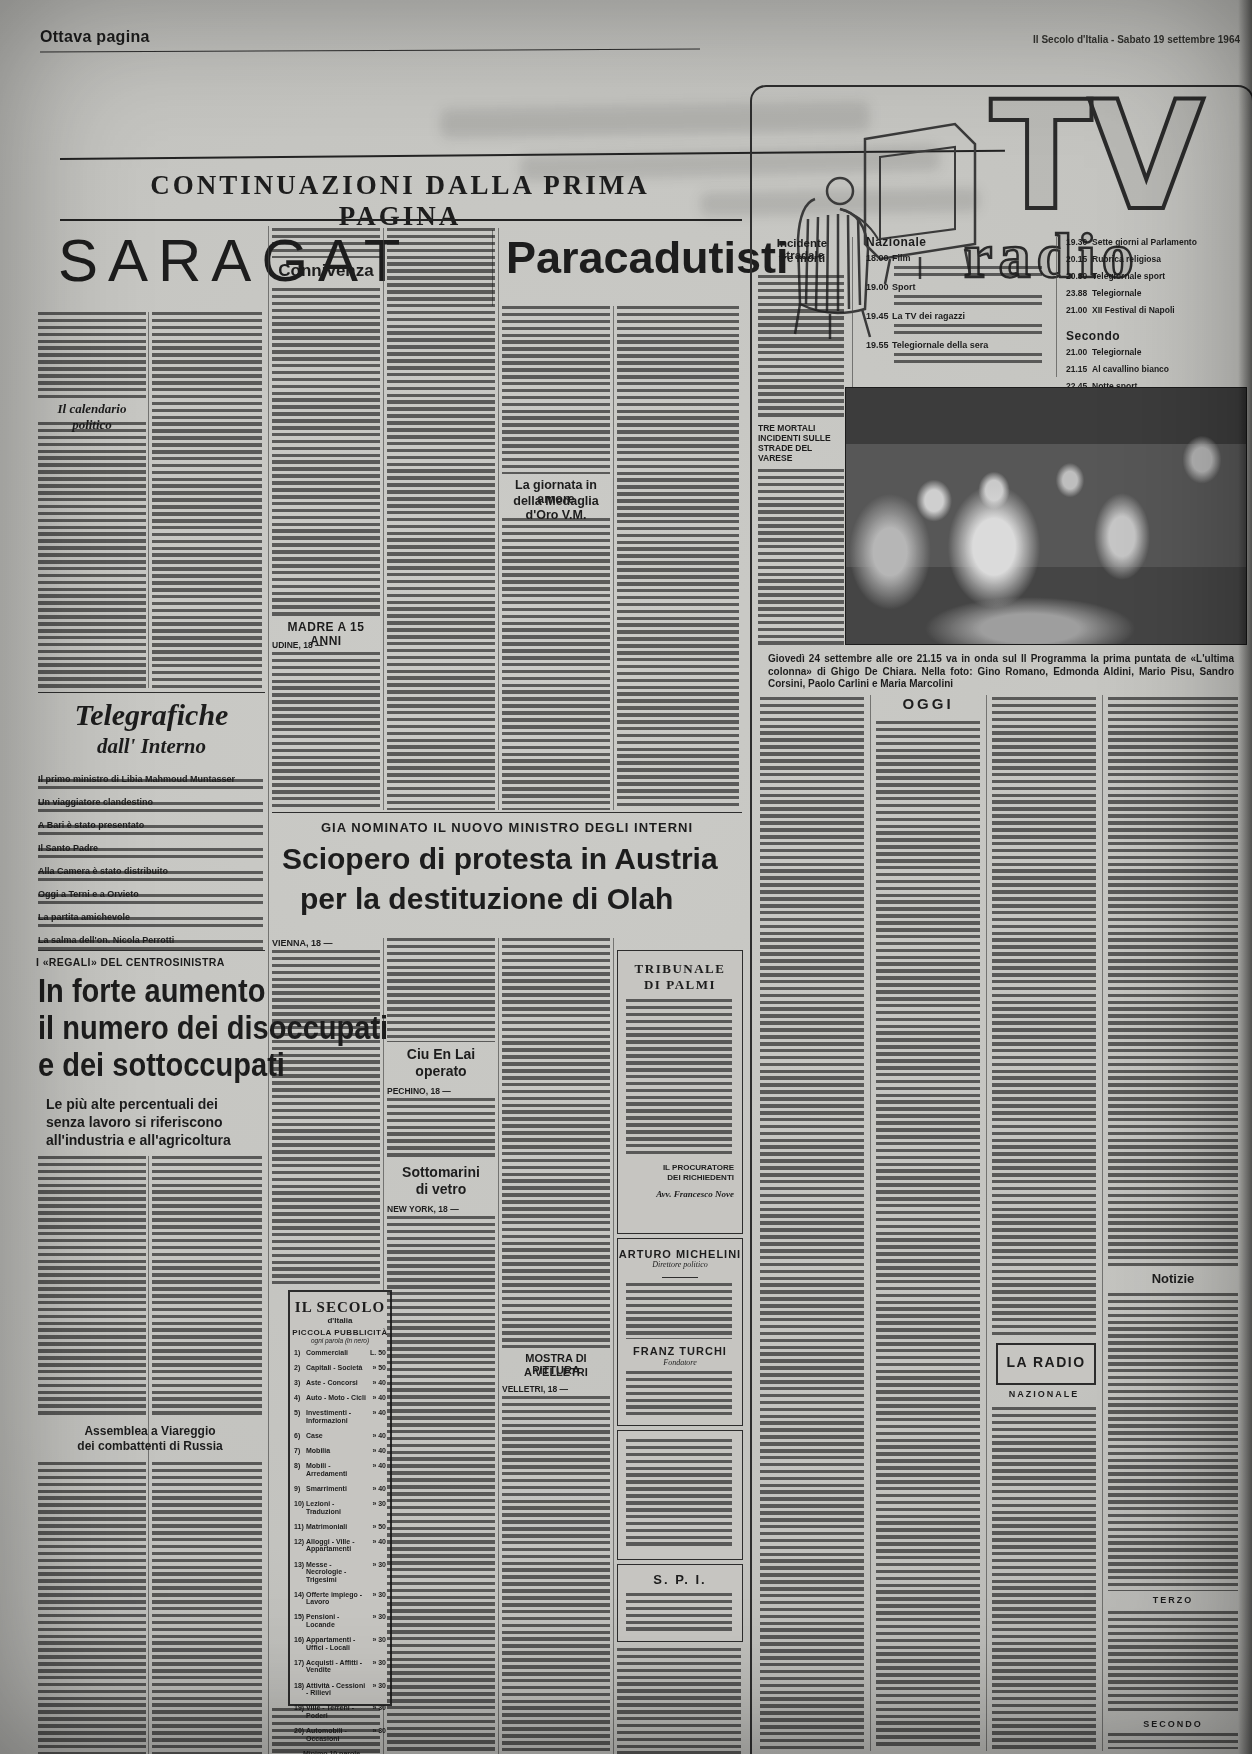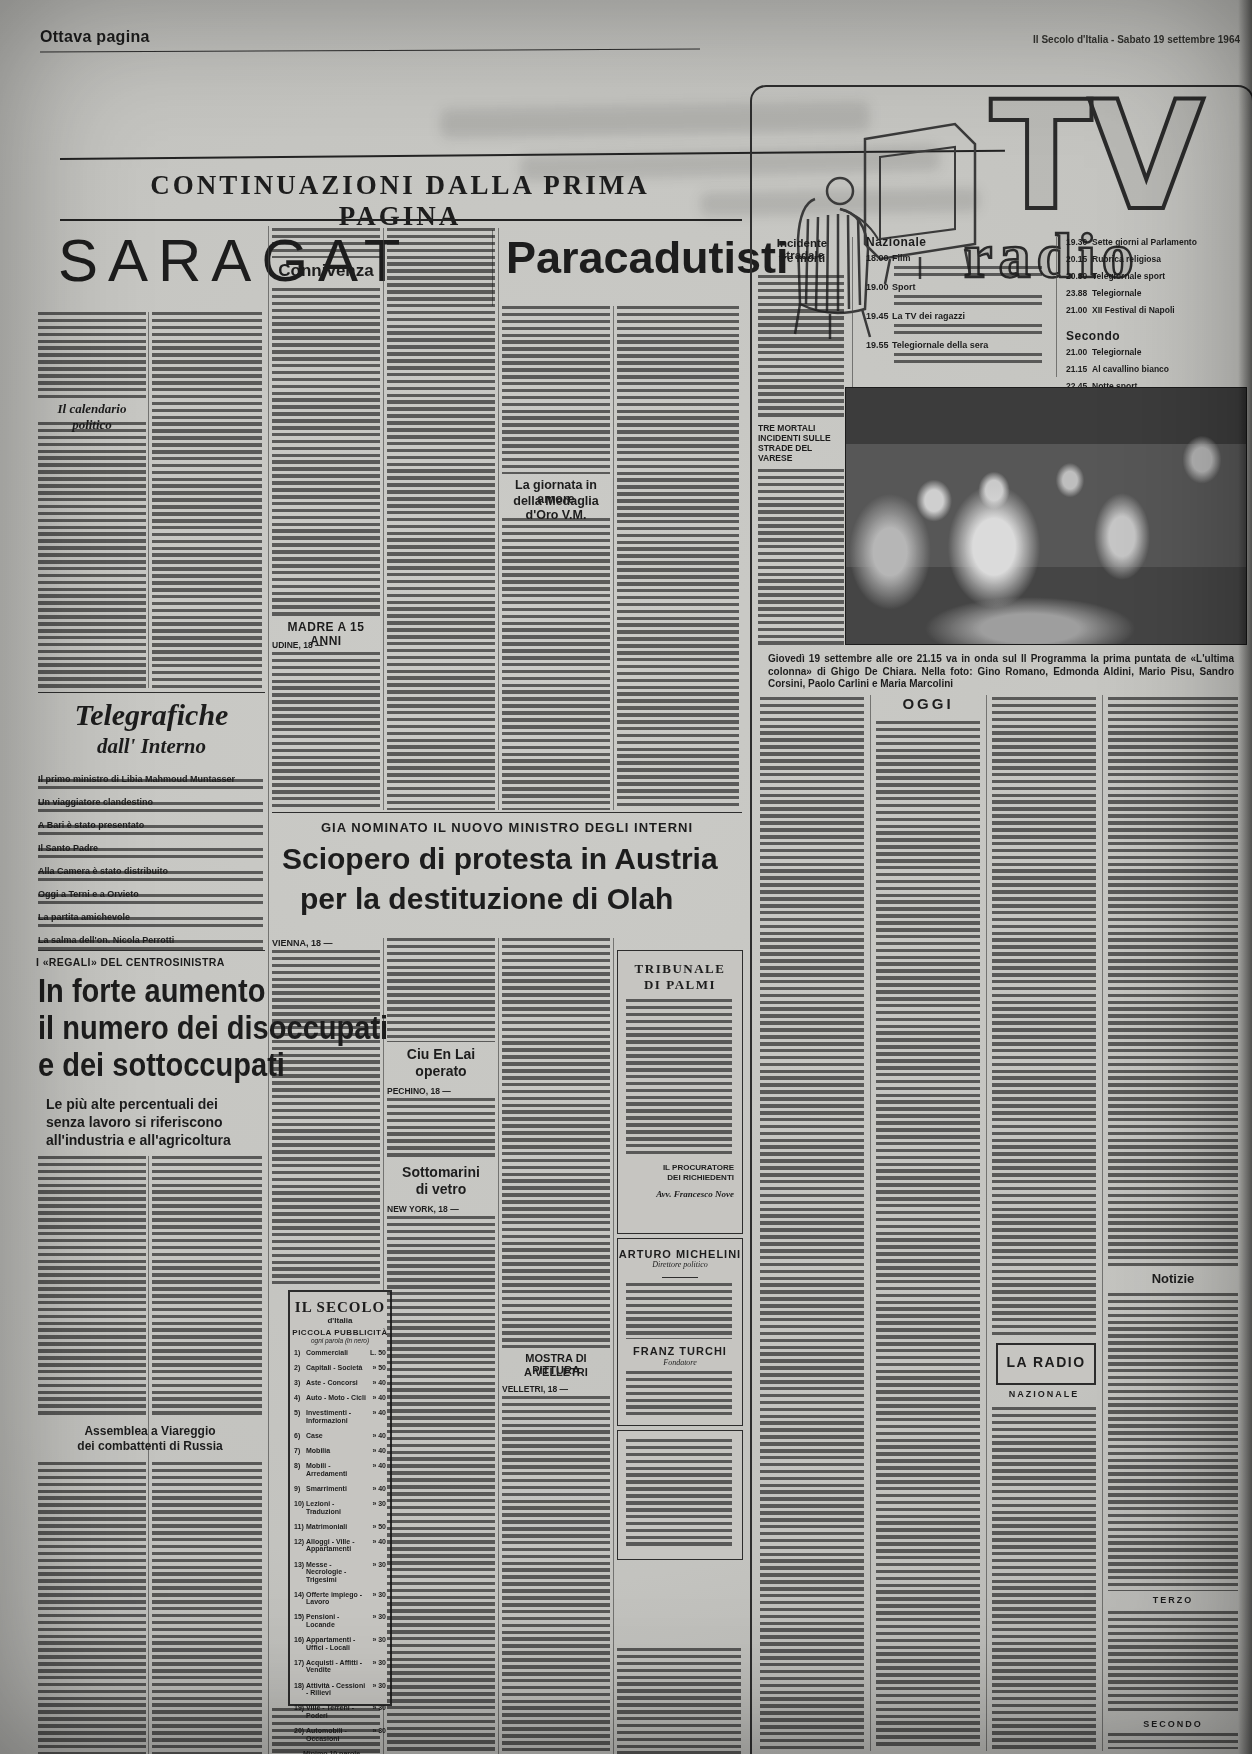--- a/index.html
+++ b/index.html
@@ -311,20 +311,24 @@
     <div class="serif ctr" style="font-size:8px;font-style:italic;">Direttore politico</div>
     <div class="hr1" style="left:44px;top:38px;width:36px;"></div>
     <div class="g" style="left:8px;top:44px;width:106px;height:56px;"></div>
     <div class="ctr abs" style="left:0;top:106px;width:100%;font-size:11px;font-weight:bold;letter-spacing:1px;">FRANZ TURCHI</div>
     <div class="serif ctr abs" style="left:0;top:119px;width:100%;font-size:8px;font-style:italic;">Fondatore</div>
     <div class="g" style="left:8px;top:132px;width:106px;height:44px;"></div>
   </div>
   <div class="box" style="left:617px;top:1430px;width:124px;height:128px;border-width:1.5px;">
     <div class="g" style="left:8px;top:8px;width:106px;height:110px;"></div>
   </div>
+  <div class="box" style="left:617px;top:1564px;width:124px;height:76px;border-width:1.5px;">
+    <div class="ctr" style="margin-top:7px;font-size:13px;font-weight:bold;letter-spacing:2px;">S. P. I.</div>
+    <div class="g" style="left:8px;top:28px;width:106px;height:40px;"></div>
+  </div>
   <div class="g" style="left:617px;top:1648px;width:124px;height:106px;"></div>
 
   <div class="abs" style="left:750px;top:85px;width:500px;height:1669px;border:2px solid #2e2e2e;border-bottom:none;border-radius:16px 16px 0 0;">
 
     <svg class="abs" style="left:18px;top:12px;" width="230" height="250" viewBox="0 0 230 250">
       <g fill="none" stroke="#3a3a3a" stroke-width="2.5">
         <path d="M95 40 L185 25 L205 45 L205 145 L110 160 L95 145 Z"></path>
         <path d="M110 58 L185 48 L185 130 L110 140 Z" stroke-width="2"></path>
         <path d="M120 160 L115 185 M195 150 L200 175 M150 158 L150 180"></path>
         <circle cx="70" cy="92" r="13"></circle>
@@ -415,21 +419,21 @@
         radial-gradient(24px 28px at 22% 44%, #cdcdcd 0%, #cdcdcd 38%, rgba(0,0,0,0) 75%),
         radial-gradient(66px 88px at 37% 62%, #d8d8d8 0%, #d8d8d8 32%, rgba(0,0,0,0) 70%),
         radial-gradient(21px 25px at 37% 40%, #c8c8c8 0%, #c8c8c8 40%, rgba(0,0,0,0) 75%),
         radial-gradient(19px 23px at 56% 36%, #bcbcbc 0%, #bcbcbc 38%, rgba(0,0,0,0) 75%),
         radial-gradient(40px 62px at 69% 58%, #c4c4c4 0%, #c4c4c4 32%, rgba(0,0,0,0) 70%),
         radial-gradient(26px 32px at 89% 28%, #b2b2b2 0%, #b2b2b2 38%, rgba(0,0,0,0) 75%),
         radial-gradient(140px 42px at 46% 94%, #9d9d9d 0%, #9d9d9d 35%, rgba(0,0,0,0) 75%),
         linear-gradient(180deg, #3e3e3e 0%, #3e3e3e 22%, #585858 22%, #585858 70%, #474747 70%, #474747 100%);
       filter:blur(.6px) contrast(1.03);"></div>
 
-    <div class="abs" style="left:16px;top:566px;width:466px;font-size:10px;font-weight:bold;line-height:12.5px;text-align:justify;filter:blur(.3px);">Giovedì 19 settembre alle ore 21.15 va in onda sul II Programma la prima puntata de «L'ultima colonna» di Ghigo De Chiara. Nella foto: Gino Romano, Edmonda Aldini, Mario Pisu, Sandro Corsini, Paolo Carlini e Maria Marcolini</div>
+    <div class="abs" style="left:16px;top:566px;width:466px;font-size:10px;font-weight:bold;line-height:12.5px;text-align:justify;filter:blur(.3px);">Giovedì 24 settembre alle ore 21.15 va in onda sul II Programma la prima puntata de «L'ultima colonna» di Ghigo De Chiara. Nella foto: Gino Romano, Edmonda Aldini, Mario Pisu, Sandro Corsini, Paolo Carlini e Maria Marcolini</div>
 
     <div class="vr" style="left:118px;top:608px;height:1056px;"></div>
     <div class="vr" style="left:234px;top:608px;height:1056px;"></div>
     <div class="vr" style="left:350px;top:608px;height:1056px;"></div>
 
     <div class="g" style="left:8px;top:610px;width:104px;height:1052px;"></div>
 
     <div class="abs ctr" style="left:124px;top:608px;width:104px;font-size:15px;font-weight:bold;letter-spacing:3px;">OGGI</div>
     <div class="g" style="left:124px;top:634px;width:104px;height:1028px;"></div>
 

